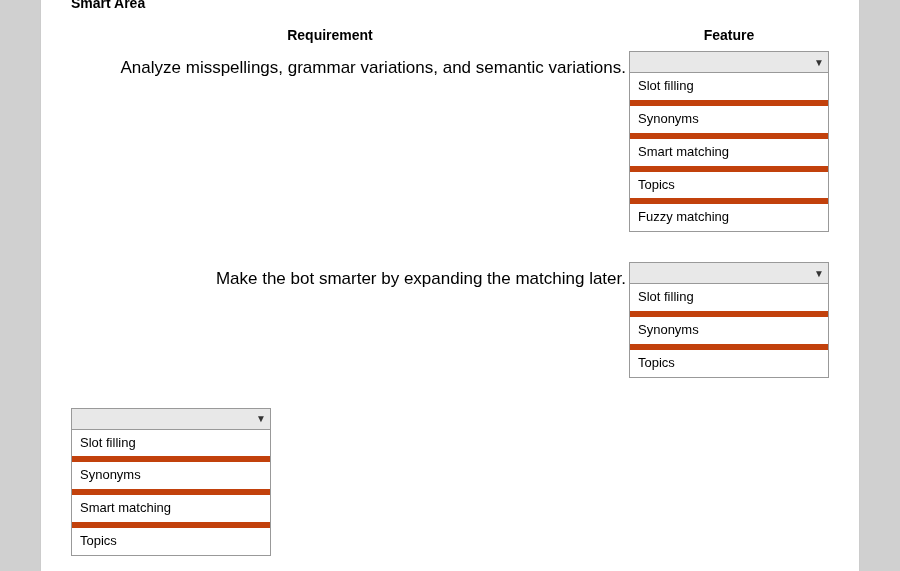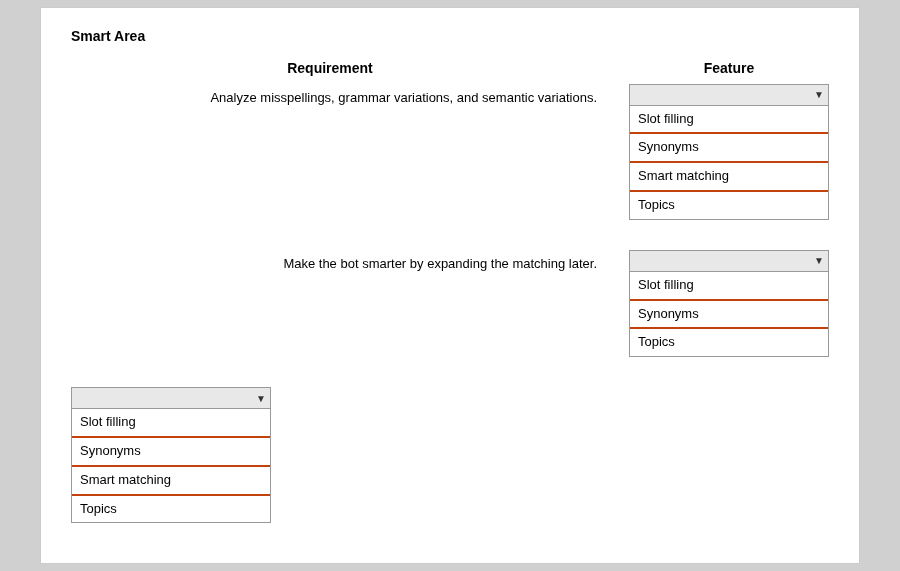--- a/index.html
+++ b/index.html
@@ -64,23 +64,23 @@
     .table-row {
       display: flex;
       width: 100%;
       align-items: flex-start;
       margin-bottom: 10px;
     }
 
     .requirement-cell {
       flex: 1;
       text-align: right;
-      padding-right: 32px;
+      padding-right: 3px;
       color: #000;
-      font-size: 13px;
+      font-size: 17px;
       line-height: 1.5;
       padding-top: 4px;
     }
 
     .feature-cell {
       width: 200px;
       display: flex;
       flex-direction: column;
     }
 
@@ -103,21 +103,21 @@
     .dropdown-list {
       border: 1px solid #999;
       border-top: none;
       background: #ffffff;
     }
 
     .dropdown-item {
       padding: 3px 8px;
       font-size: 13px;
       color: #000;
-      border-bottom: 2px solid #c2410c;
+      border-bottom: 6px solid #c2410c;
       line-height: 1.6;
     }
 
     .dropdown-item:last-child {
       border-bottom: none;
     }
 
     .row-spacer {
       height: 20px;
     }
@@ -140,20 +140,21 @@
       </div>
       <div class="feature-cell">
         <div class="dropdown-header">
           <span class="dropdown-arrow">▼</span>
         </div>
         <div class="dropdown-list">
           <div class="dropdown-item">Slot filling</div>
           <div class="dropdown-item">Synonyms</div>
           <div class="dropdown-item">Smart matching</div>
           <div class="dropdown-item">Topics</div>
+          <div class="dropdown-item">Fuzzy matching</div>
         </div>
       </div>
     </div>
 
     <div class="row-spacer"></div>
 
     <div class="table-row">
       <div class="requirement-cell">
         <span>Make the bot smarter by expanding the matching later.</span>
       </div>

